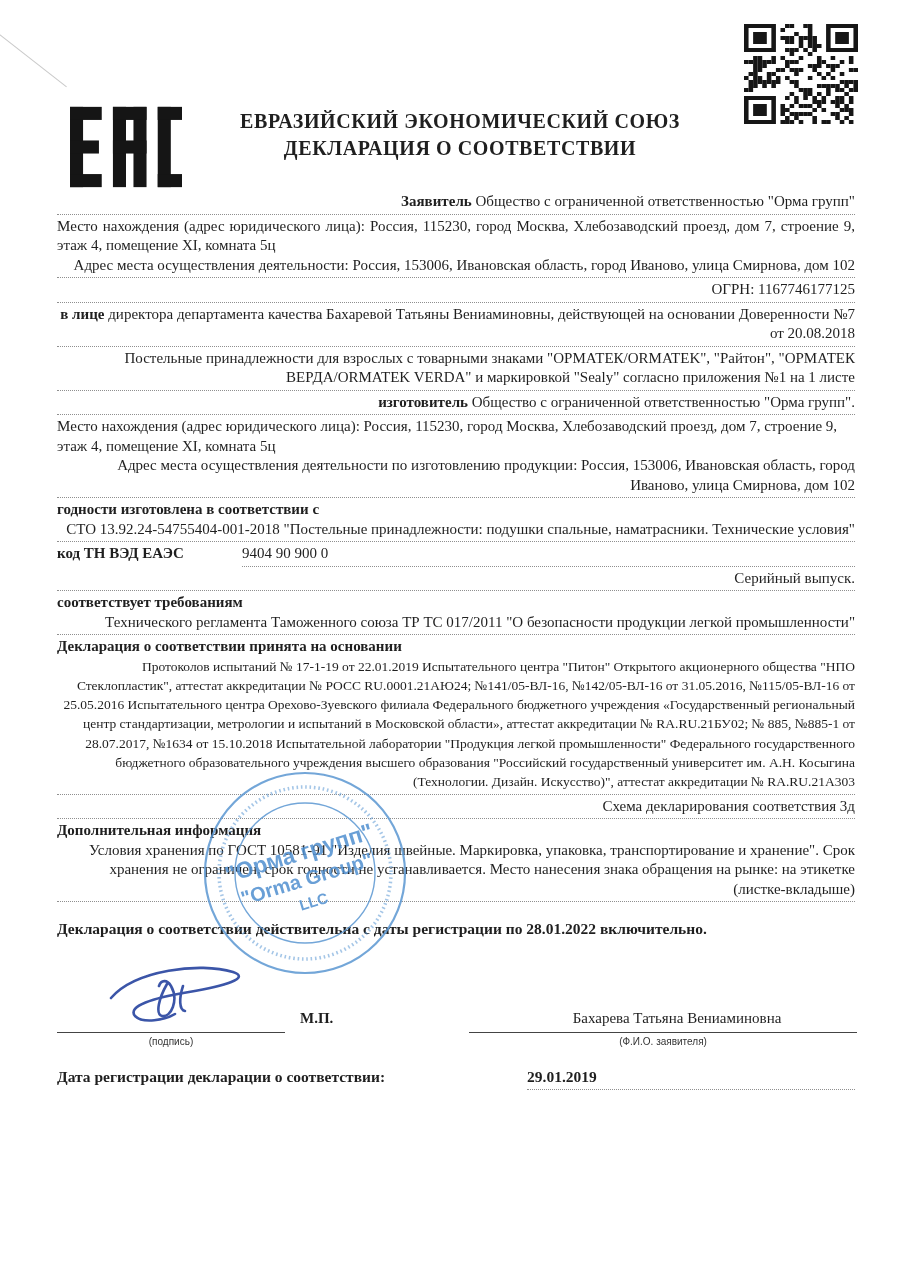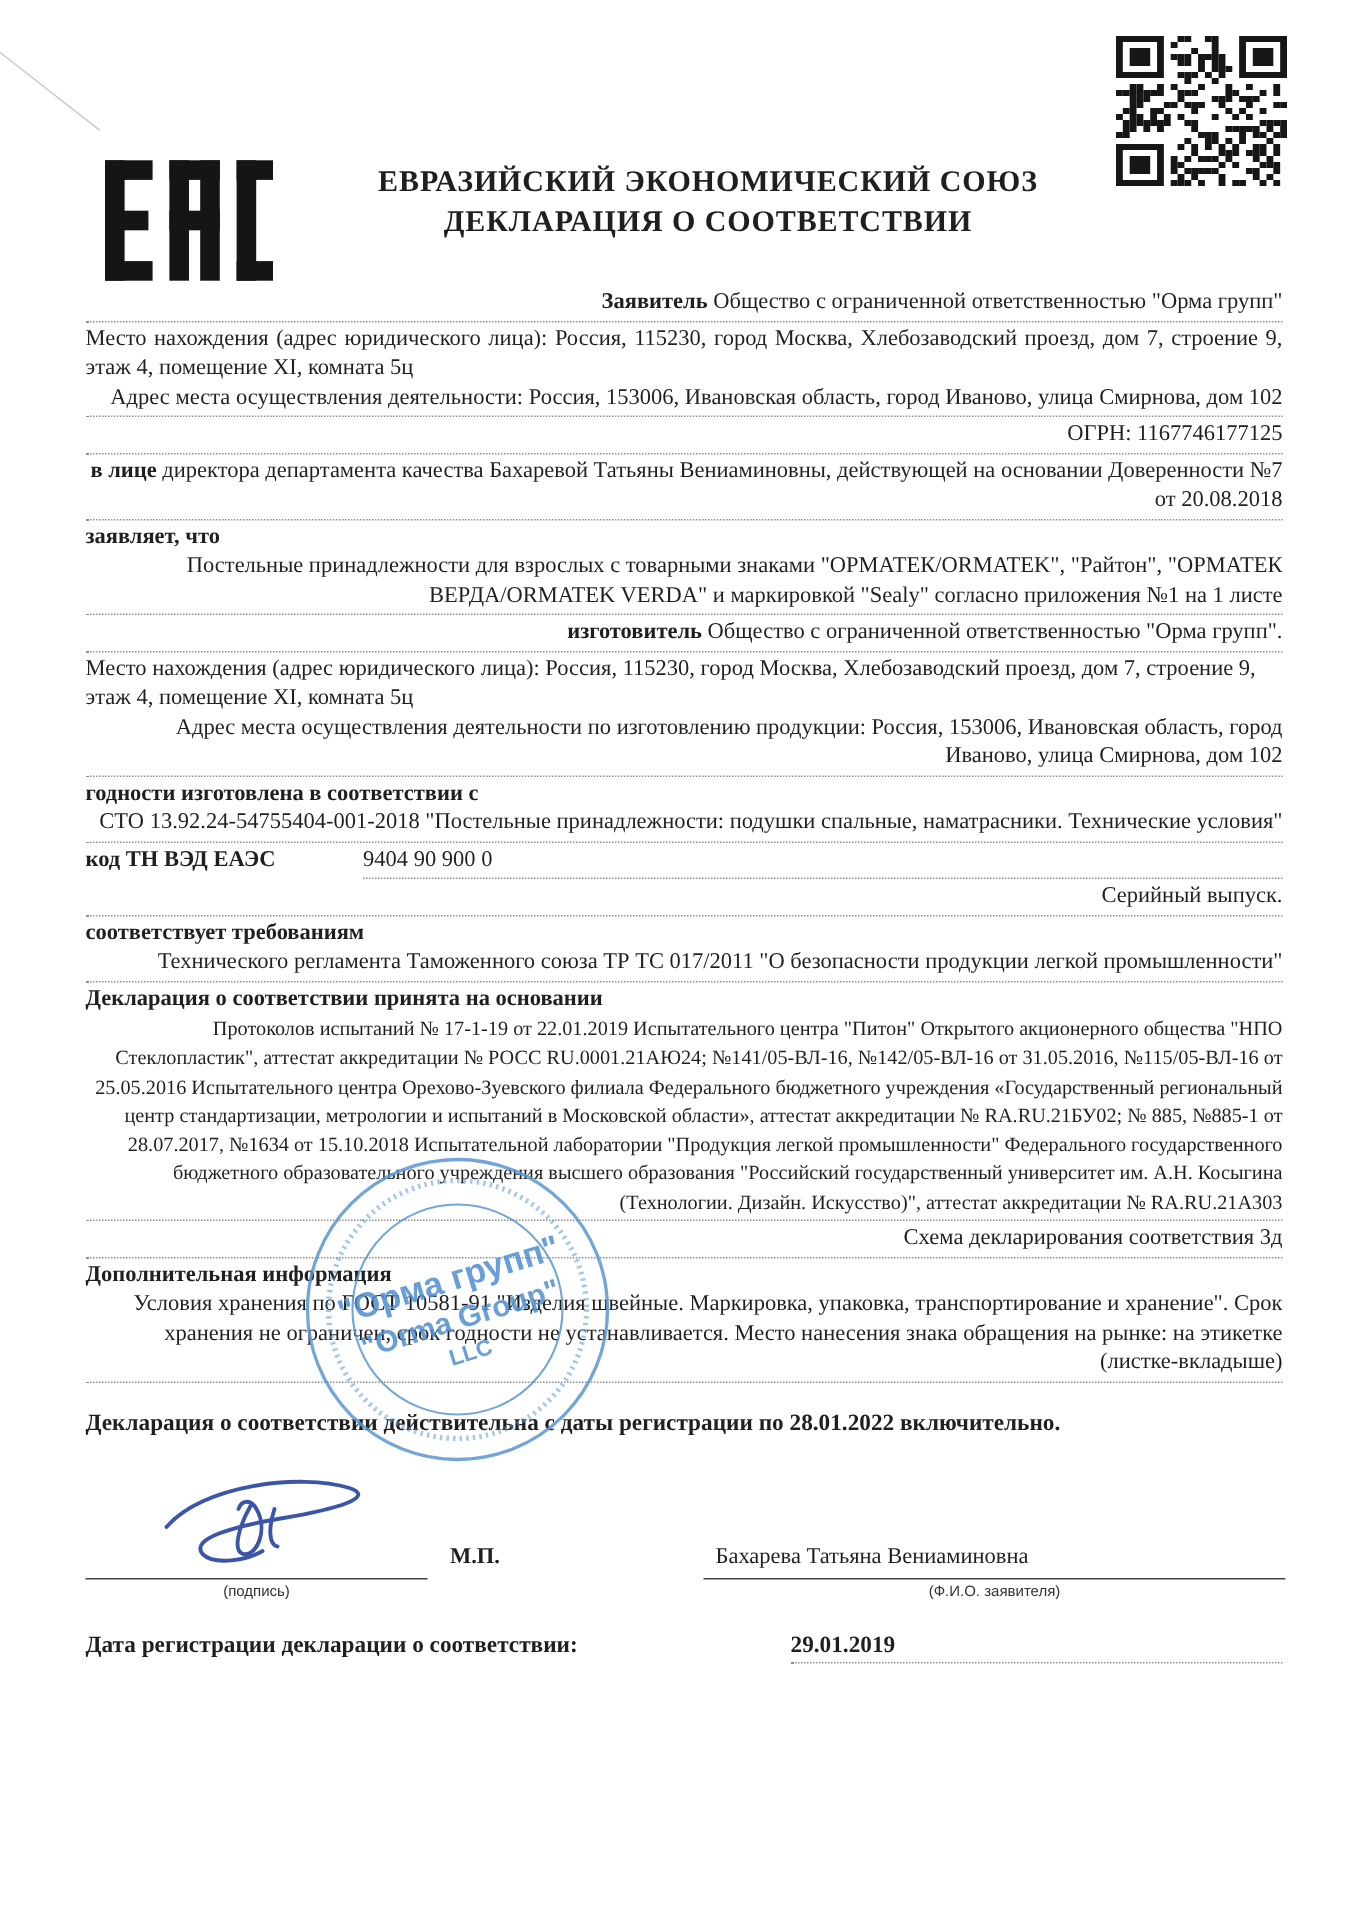--- a/index.html
+++ b/index.html
@@ -3,21 +3,21 @@
 <meta charset="utf-8">
 <style>
   html,body{margin:0;padding:0;background:#ffffff;}
   body{width:900px;height:1280px;font-family:"Liberation Serif",serif;color:#1f1f1f;position:relative;overflow:hidden;}
   .page{position:absolute;inset:0;background:#fff;}
 
   
   .scan-artifact{position:absolute;left:-8px;top:28px;width:95px;height:1px;background:#c9c9c9;transform:rotate(38deg);transform-origin:left top;}
   .qr{position:absolute;top:24px;right:42px;width:114px;height:100px;}
   .eac-logo{position:absolute;left:70px;top:106px;width:112px;height:82px;}
-  .titles{position:absolute;left:192px;top:108px;width:560px;text-align:center;}
+  .titles{position:absolute;left:180px;top:108px;width:560px;text-align:center;}
   .titles .t1,.titles .t2{font-weight:bold;font-size:20px;letter-spacing:.6px;line-height:1.35;}
 
   
   .content{position:absolute;left:57px;top:192px;width:798px;}
   .row{font-size:15px;line-height:1.3;}
   .row.rule{border-bottom:1.5px dotted #8f8f8f;padding-bottom:2px;margin-bottom:2px;text-align:right;}
   .just{text-align:justify;}
   .b{font-weight:bold;}
   .small-par{font-size:13.5px;line-height:1.43;}
 
@@ -27,21 +27,21 @@
   .mb2{margin-bottom:2px;}
 
   .validity{margin-top:18px;font-weight:bold;font-size:15.5px;}
 
   
   .sig-area{position:relative;height:118px;margin-top:10px;}
   .sig-scribble{position:absolute;left:48px;top:16px;width:150px;height:62px;}
   .sig-line{position:absolute;left:0;top:84px;width:228px;border-top:1.2px solid #444;}
   .sig-caption{position:absolute;left:0;top:88px;width:228px;text-align:center;font-family:"Liberation Sans",sans-serif;font-size:10px;color:#333;}
   .mp{position:absolute;left:243px;top:62px;font-weight:bold;font-size:15px;}
-  .fio{position:absolute;left:420px;top:62px;width:400px;font-size:15px;}
+  .fio{position:absolute;left:420px;top:62px;width:400px;text-align:center;font-size:15px;}
   .fio-line{position:absolute;left:412px;top:84px;width:388px;border-top:1.2px solid #444;}
   .fio-caption{position:absolute;left:412px;top:88px;width:388px;text-align:center;font-family:"Liberation Sans",sans-serif;font-size:10px;color:#333;}
 
   .stamp{position:absolute;left:200px;top:768px;width:210px;height:210px;opacity:.85;pointer-events:none;z-index:5;}
 
   .reg-row{display:flex;font-size:15.5px;line-height:1.45;font-weight:bold;}
   .reg-row .rl{width:470px;flex:0 0 auto;}
   .reg-row .rv{flex:1;border-bottom:1.5px dotted #8f8f8f;}
 </style>
 </head>
@@ -281,21 +281,20 @@
 
     <div class="row just">Место нахождения (адрес юридического лица): Россия, 115230, город Москва, Хлебозаводский проезд, дом 7, строение 9, этаж 4, помещение XI, комната 5ц</div>
     <div class="row rule">Адрес места осуществления деятельности: Россия, 153006, Ивановская область, город Иваново, улица Смирнова, дом 102</div>
     <div class="row rule">ОГРН: 1167746177125</div>
 
     <div class="row rule">
       <span class="b">в лице</span>
       <span>директора департамента качества Бахаревой Татьяны Вениаминовны, действующей на основании Доверенности №7 от 20.08.2018</span>
     </div>
 
-    <div class="row b">заявляет, что</div>
     <div class="row rule just">Постельные принадлежности для взрослых с товарными знаками "ОРМАТЕК/ORMATEK", "Райтон", "ОРМАТЕК ВЕРДА/ORMATEK VERDA" и маркировкой "Sealy" согласно приложения №1 на 1 листе</div>
 
     <div class="row rule">
       <span class="b">изготовитель</span>
       <span>Общество с ограниченной ответственностью "Орма групп".</span>
     </div>
 
     <div class="row">Место нахождения (адрес юридического лица): Россия, 115230, город Москва, Хлебозаводский проезд, дом 7, строение 9, этаж 4, помещение XI, комната 5ц</div>
     <div class="row rule">Адрес места осуществления деятельности по изготовлению продукции: Россия, 153006, Ивановская область, город Иваново, улица Смирнова, дом 102</div>
 

